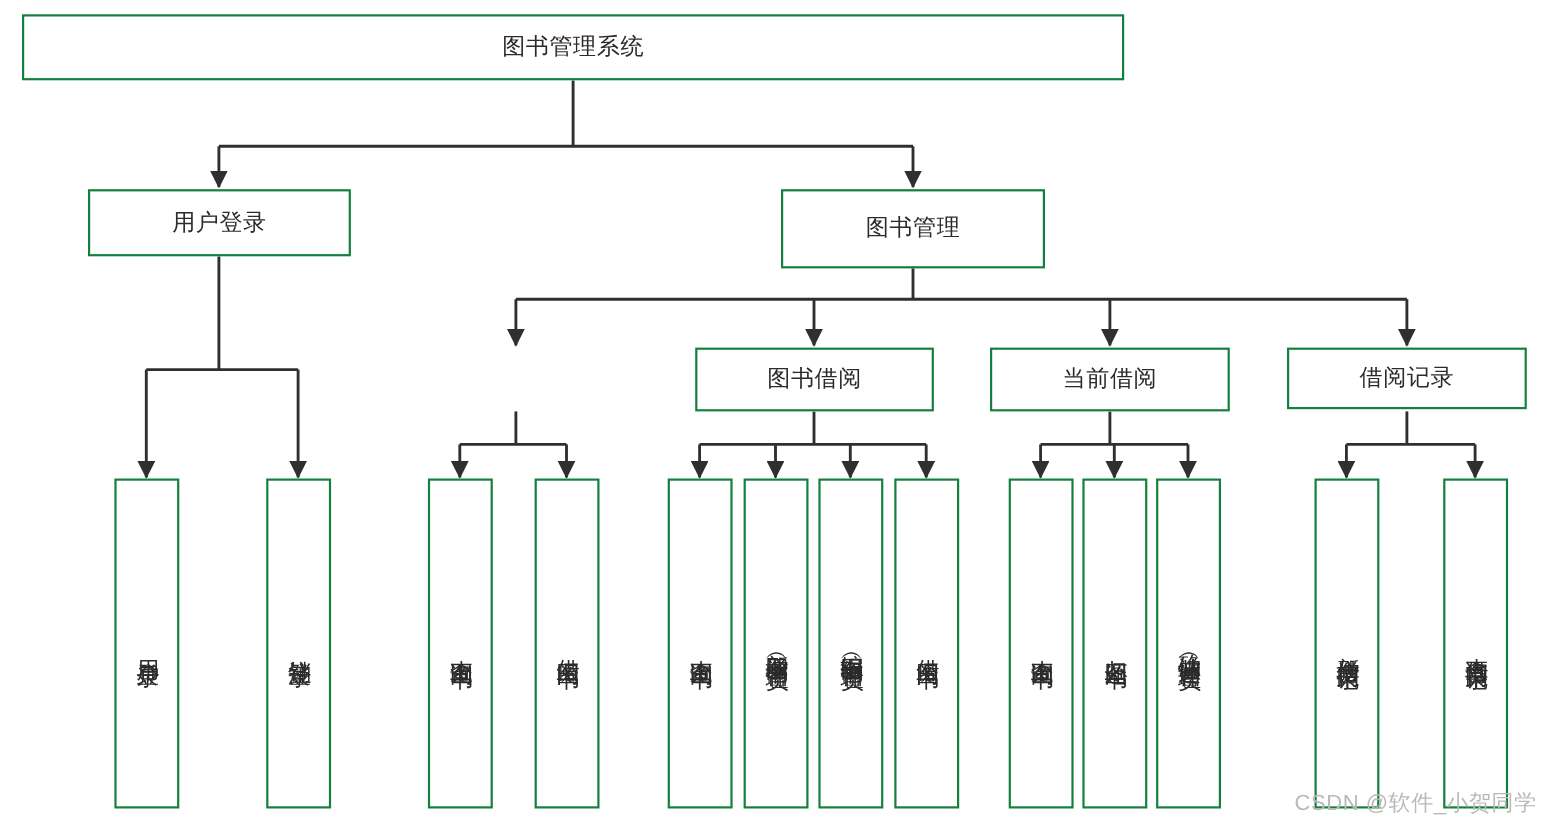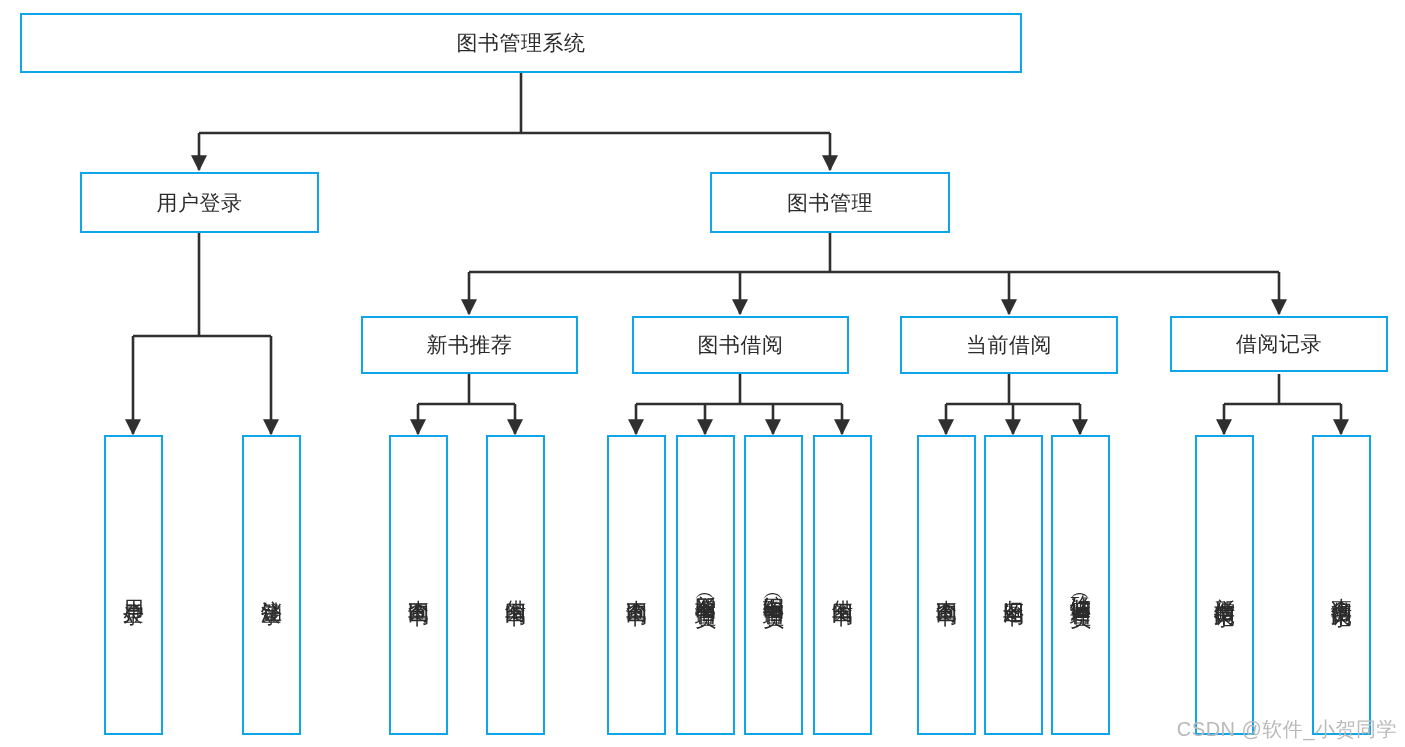--- a/index.html
+++ b/index.html
@@ -21,21 +21,21 @@
     position: absolute;
     left: 0;
     top: 0;
     width: 1405px;
     height: 747px;
   }
   .node {
     position: absolute;
     box-sizing: border-box;
     background: #ffffff;
-    border: 2px solid #0ea5e9;
+    border: 2px solid #15803d;
     display: flex;
     align-items: center;
     justify-content: center;
     color: #2b2b2b;
   }
   .node.horiz {
     font-size: 21px;
     letter-spacing: 0.5px;
     line-height: 1.2;
   }
@@ -123,27 +123,24 @@
   </svg>
 
   <div class="node horiz" style="left:20px; top:13px; width:1002px; height:60px;">
     <span class="htext">图书管理系统</span>
   </div>
 
   <div class="node horiz" style="left:80px; top:172px; width:239px; height:61px;">
     <span class="htext">用户登录</span>
   </div>
 
-  <div class="node horiz" style="left:710px; top:172px; width:240px; height:61px;">
+  <div class="node horiz" style="left:710px; top:172px; width:240px; height:72px;">
     <span class="htext">图书管理</span>
   </div>
 
-  <div class="node horiz" style="left:361px; top:316px; width:217px; height:58px;">
-    <span class="htext">新书推荐</span>
-  </div>
 
   <div class="node horiz" style="left:632px; top:316px; width:217px; height:58px;">
     <span class="htext">图书借阅</span>
   </div>
 
   <div class="node horiz" style="left:900px; top:316px; width:218px; height:58px;">
     <span class="htext">当前借阅</span>
   </div>
 
   <div class="node horiz" style="left:1170px; top:316px; width:218px; height:56px;">

